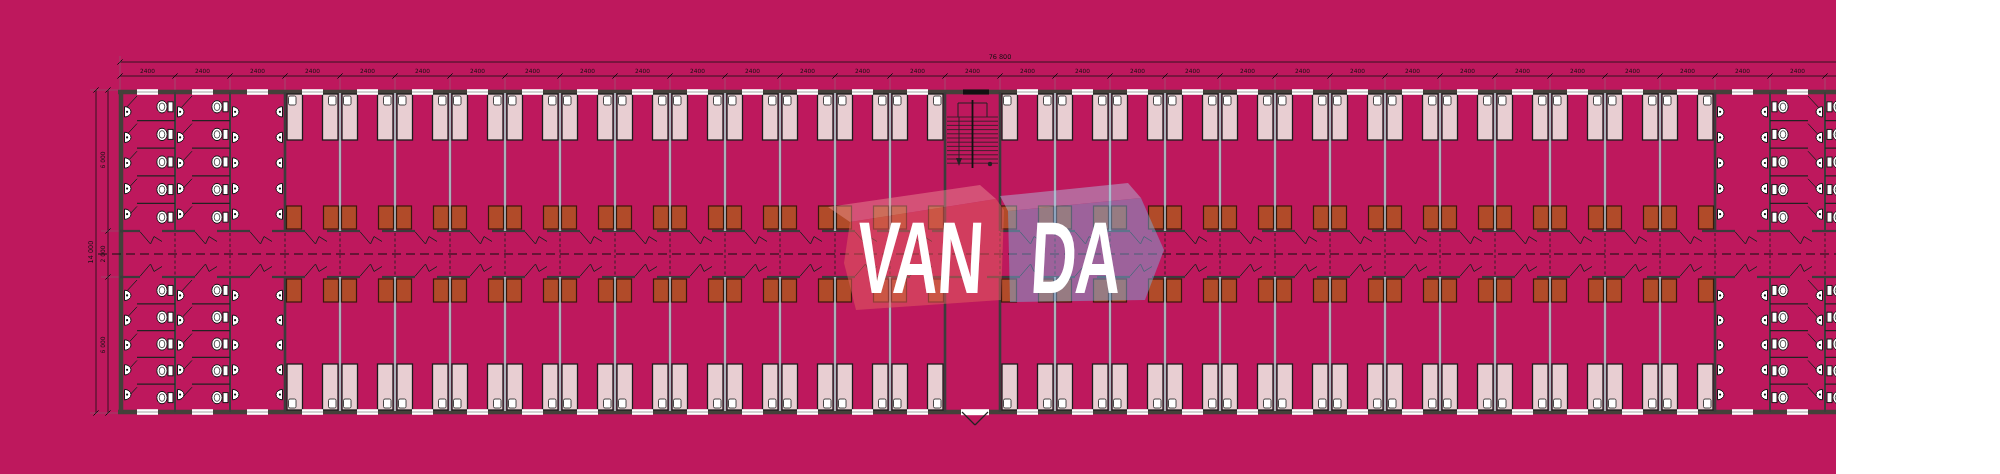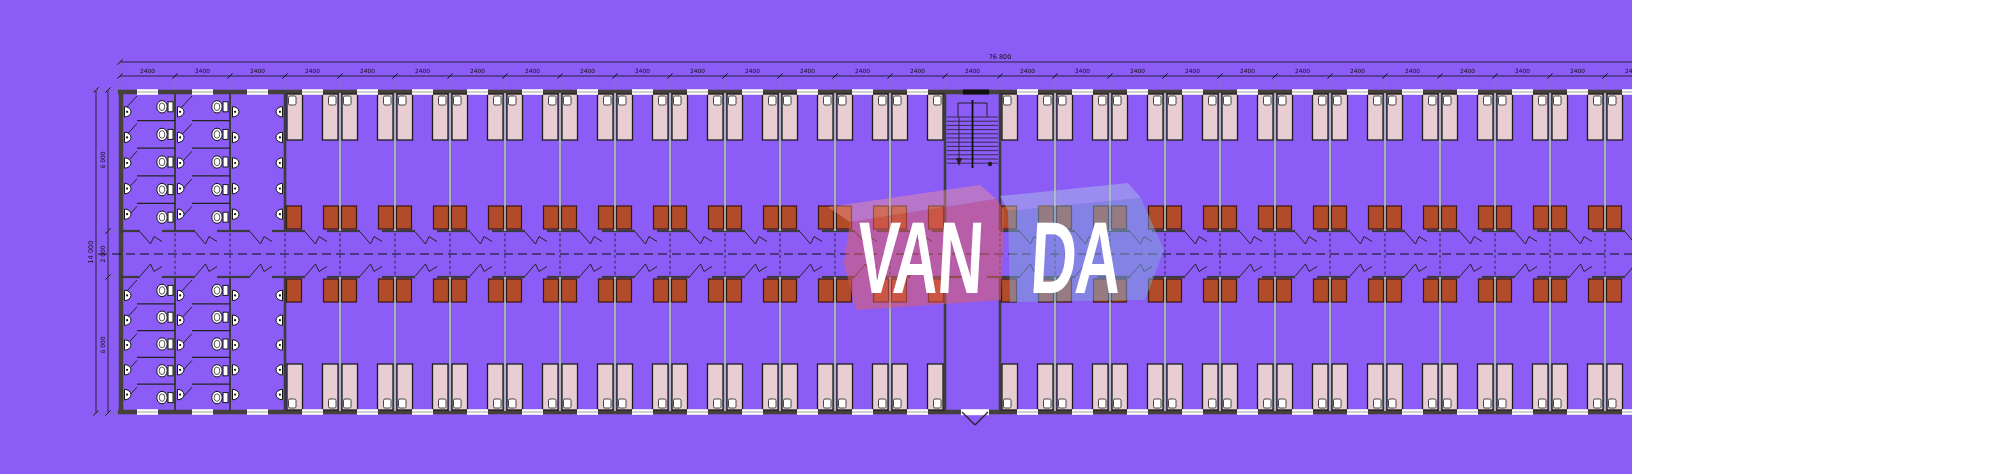--- a/index.html
+++ b/index.html
@@ -1,16 +1,16 @@
 <!DOCTYPE html>
 <html><head>
 <meta charset="utf-8">
 <style>
   html,body{margin:0;padding:0;background:#fff;}
-  #stage{position:relative;width:1632px;height:474px;background:#8b5cf6;overflow:hidden;
+  #stage{position:relative;width:1836px;height:474px;background:#be185d;overflow:hidden;
          font-family:"DejaVu Sans",sans-serif;}
   #plan-svg{position:absolute;left:0;top:0;}
   .logo{position:absolute;pointer-events:none;}
   .logo svg{position:absolute;left:0;top:0;}
   .lt{position:absolute;top:34px;color:#fff;
       font-family:"Liberation Sans",sans-serif;font-weight:bold;font-size:102px;line-height:1;
       transform:scaleX(.62) skewX(-5deg);transform-origin:0 0;letter-spacing:-2px;white-space:pre;}
 </style>
 </head>
 <body>

